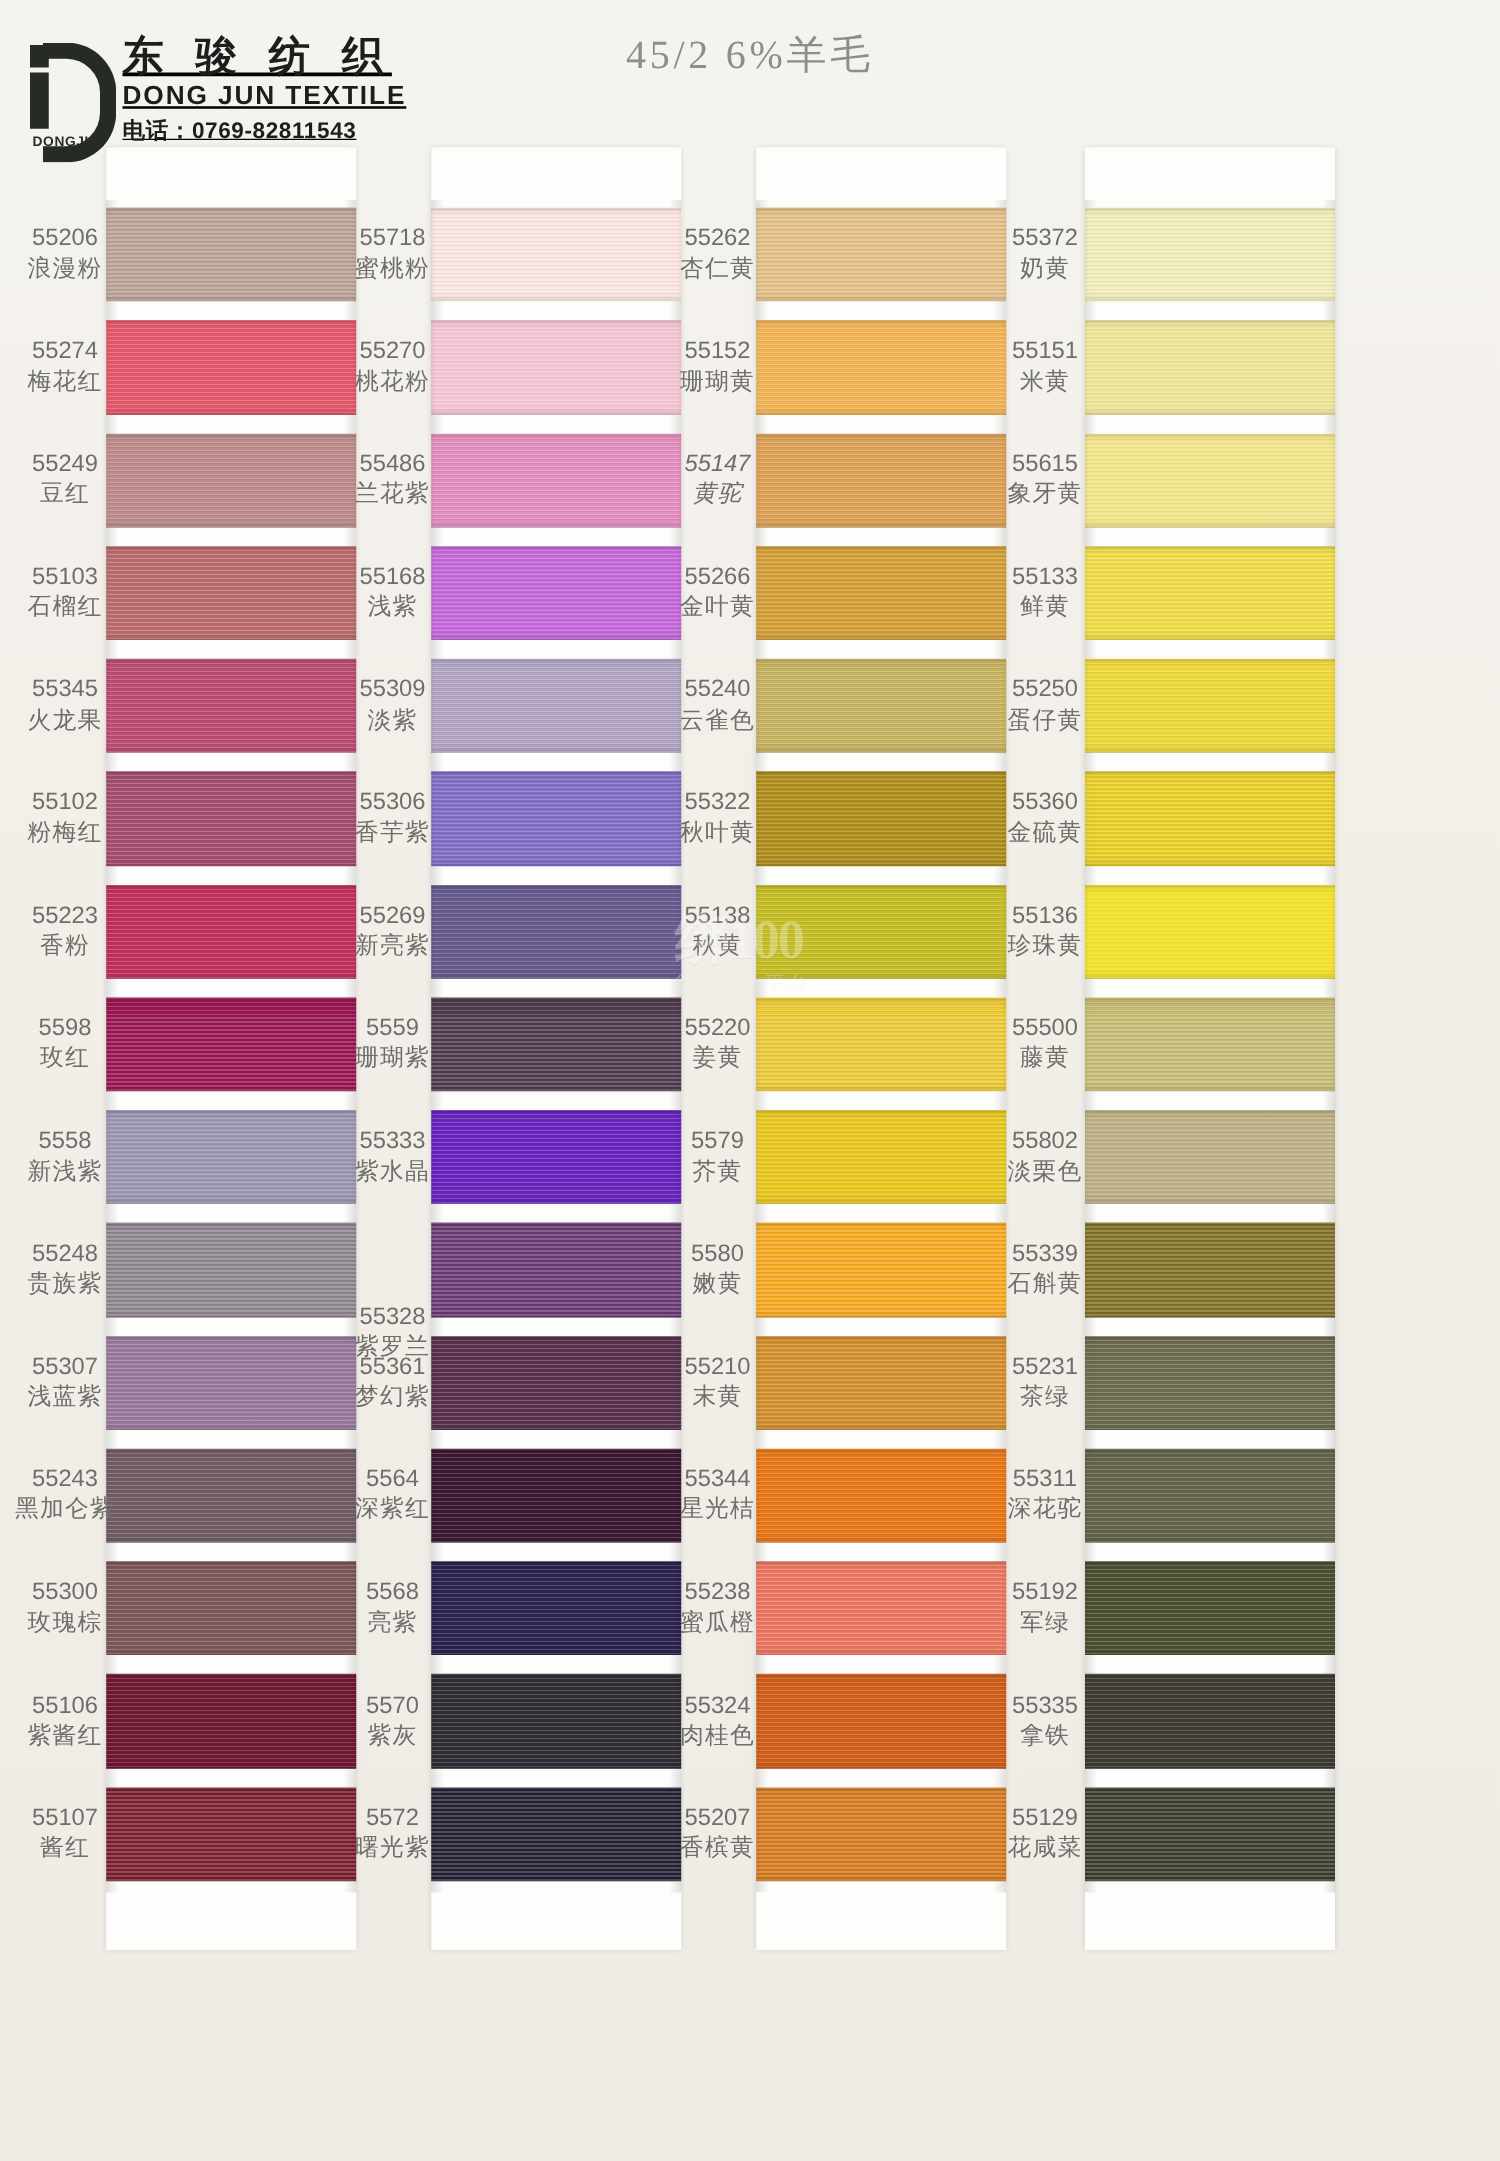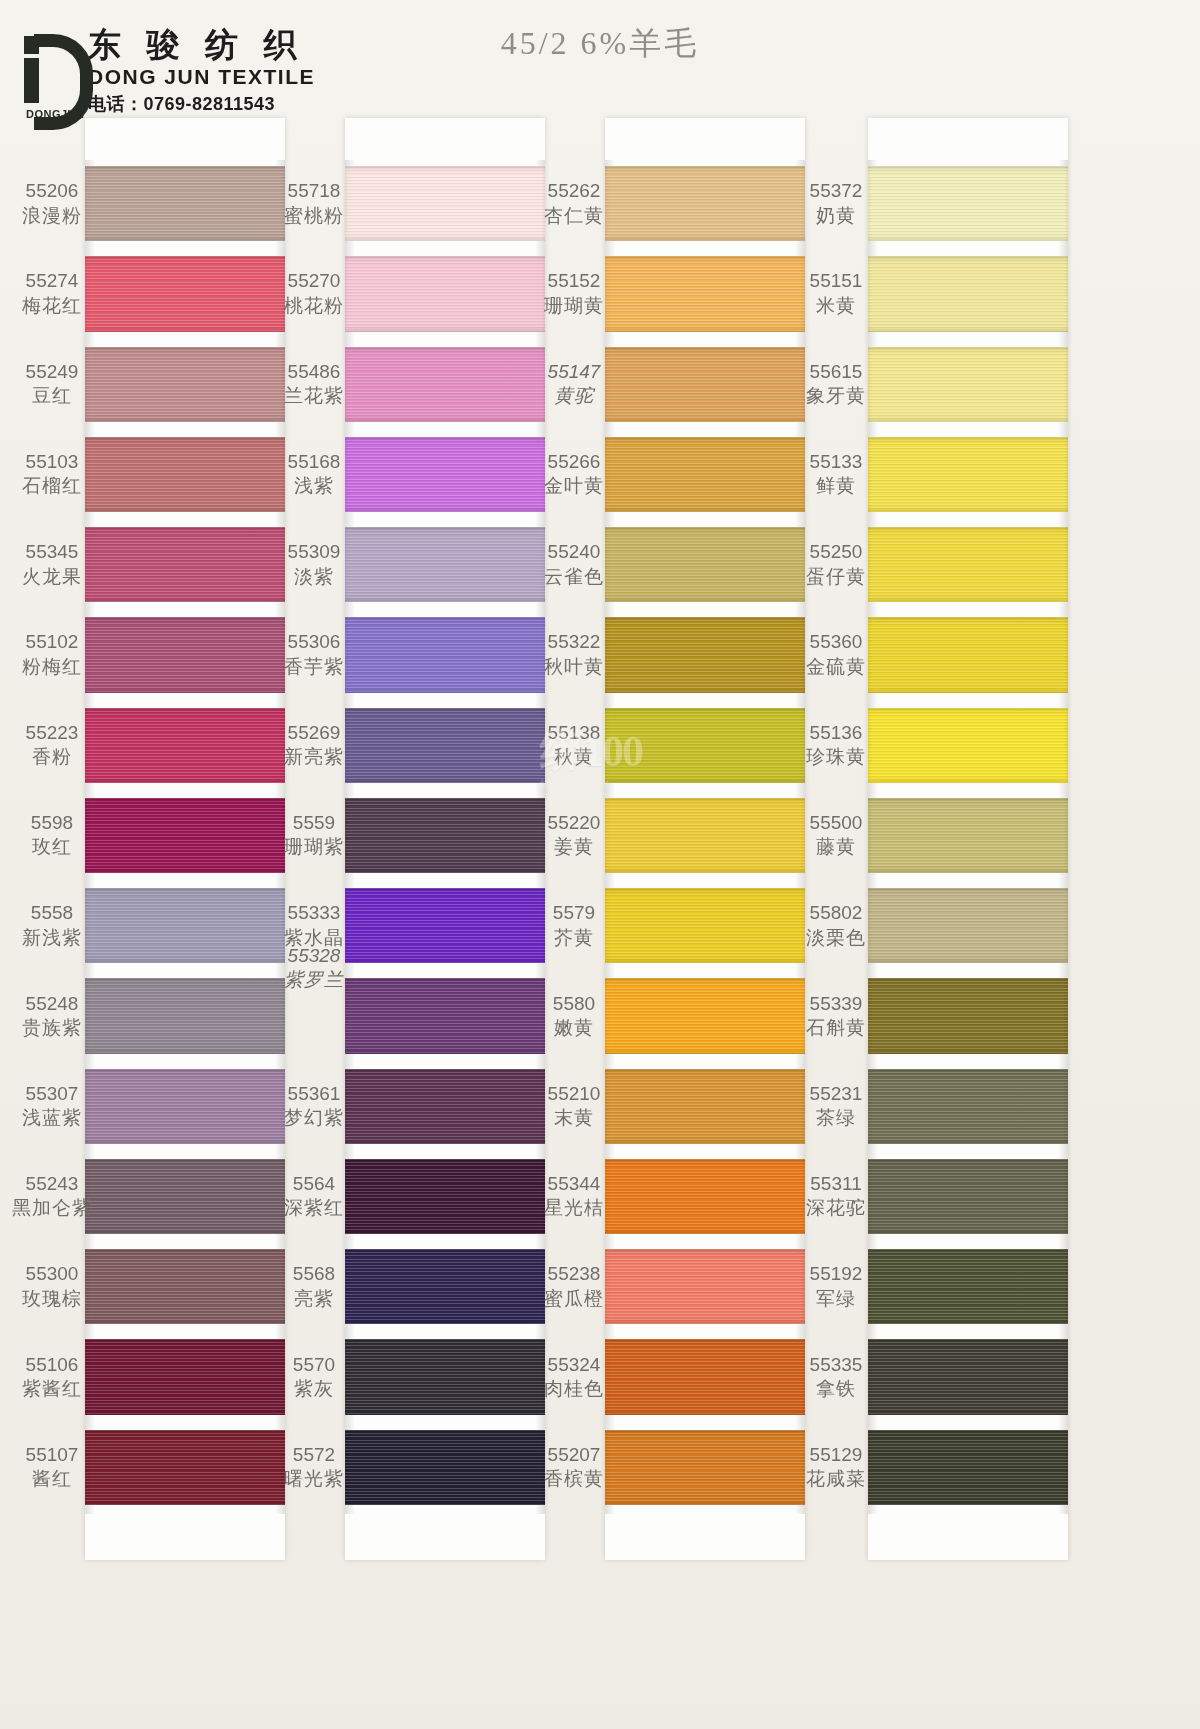--- a/index.html
+++ b/index.html
@@ -15,21 +15,21 @@
   }
   
   .header{position:absolute;left:0;top:0;width:1200px;height:130px;}
   .logo-wrap{position:absolute;left:22px;top:28px;display:flex;align-items:flex-start;}
   .logo-mark{width:62px;height:78px;position:relative;}
   .logo-mark .bar{position:absolute;left:2px;top:8px;width:15px;height:18px;background:#262b26;}
   .logo-mark .stem{position:absolute;left:2px;top:30px;width:15px;height:45px;background:#262b26;}
   .logo-mark .arc1{position:absolute;left:12px;top:6px;width:46px;height:70px;
         border:13px solid #262b26;border-radius:0 40px 40px 0;border-left:none;}
   .logo-sub{position:absolute;left:4px;top:80px;font-size:11px;font-weight:bold;letter-spacing:.5px;color:#262b26;}
-  .brand{margin-left:4px;}
+  .brand{margin-left:14px;text-decoration:underline;}
   .brand-cn{font-family:"DejaVu Serif","Liberation Serif",serif;font-weight:bold;font-size:33px;letter-spacing:7px;color:#1d1d1d;line-height:1.05;}
   .brand-en{font-size:21px;font-weight:bold;letter-spacing:1.5px;color:#1d1d1d;margin-top:2px;}
   .brand-tel{font-size:18px;font-weight:bold;letter-spacing:.5px;color:#1d1d1d;margin-top:3px;}
   .title-block{position:absolute;left:0;right:0;top:22px;text-align:center;}
   .doc-title{font-size:32px;color:#8e8d88;letter-spacing:3px;font-family:"Liberation Serif","DejaVu Serif",serif;}
   .doc-sub{font-size:16px;color:#8e8d88;margin-top:6px;letter-spacing:.5px;}
   
   .board{position:absolute;left:0;top:118px;width:1200px;height:1480px;}
   .col{position:absolute;top:0;width:200px;height:1442px;}
   .col .strip{
@@ -52,21 +52,21 @@
   
   .labels{position:absolute;top:0;width:104px;height:1442px;}
   .lab{position:absolute;width:104px;text-align:center;color:#6f6e6a;line-height:1.18;}
   .lab .code{font-size:19px;letter-spacing:0px;font-family:"Liberation Sans","DejaVu Sans",sans-serif;}
   .lab .name{font-size:19px;margin-top:2px;letter-spacing:1px;}
   
   .wm{position:absolute;left:540px;top:722px;width:210px;height:64px;
       opacity:.30;pointer-events:none;}
   .wm-txt{font-size:44px;color:#ffffff;font-weight:bold;font-family:"Liberation Serif","DejaVu Serif",serif;
       text-shadow:0 1px 1px rgba(120,120,120,.45);letter-spacing:-2px;}
-  .wm-sub{font-size:10px;color:#f2f2f2;letter-spacing:2px;margin-top:-4px;}
+  .wm-sub{font-size:16px;color:#f2f2f2;letter-spacing:2px;margin-top:-4px;}
   .shadow-l{position:absolute;left:0;top:0;width:10px;height:100%;
       background:linear-gradient(90deg,rgba(0,0,0,.12),rgba(0,0,0,0));}
   .shadow-r{position:absolute;right:0;top:0;width:10px;height:100%;
       background:linear-gradient(270deg,rgba(0,0,0,.12),rgba(0,0,0,0));}
 </style>
 </head>
 <body>
 
 <div class="page">
 
@@ -292,21 +292,21 @@
           <div class="name">新亮紫</div>
         </div>
         <div class="lab" style="top: 694px;">
           <div class="code">5559</div>
           <div class="name">珊瑚紫</div>
         </div>
         <div class="lab" style="top: 784.267px;">
           <div class="code">55333</div>
           <div class="name">紫水晶</div>
         </div>
-        <div class="lab" style="top: 827px; font-style: italic;">
+        <div class="lab" style="top: 925px;">
           <div class="code">55328</div>
           <div class="name">紫罗兰</div>
         </div>
         <div class="lab" style="top: 964.8px;">
           <div class="code">55361</div>
           <div class="name">梦幻紫</div>
         </div>
         <div class="lab" style="top: 1055.07px;">
           <div class="code">5564</div>
           <div class="name">深紫红</div>

